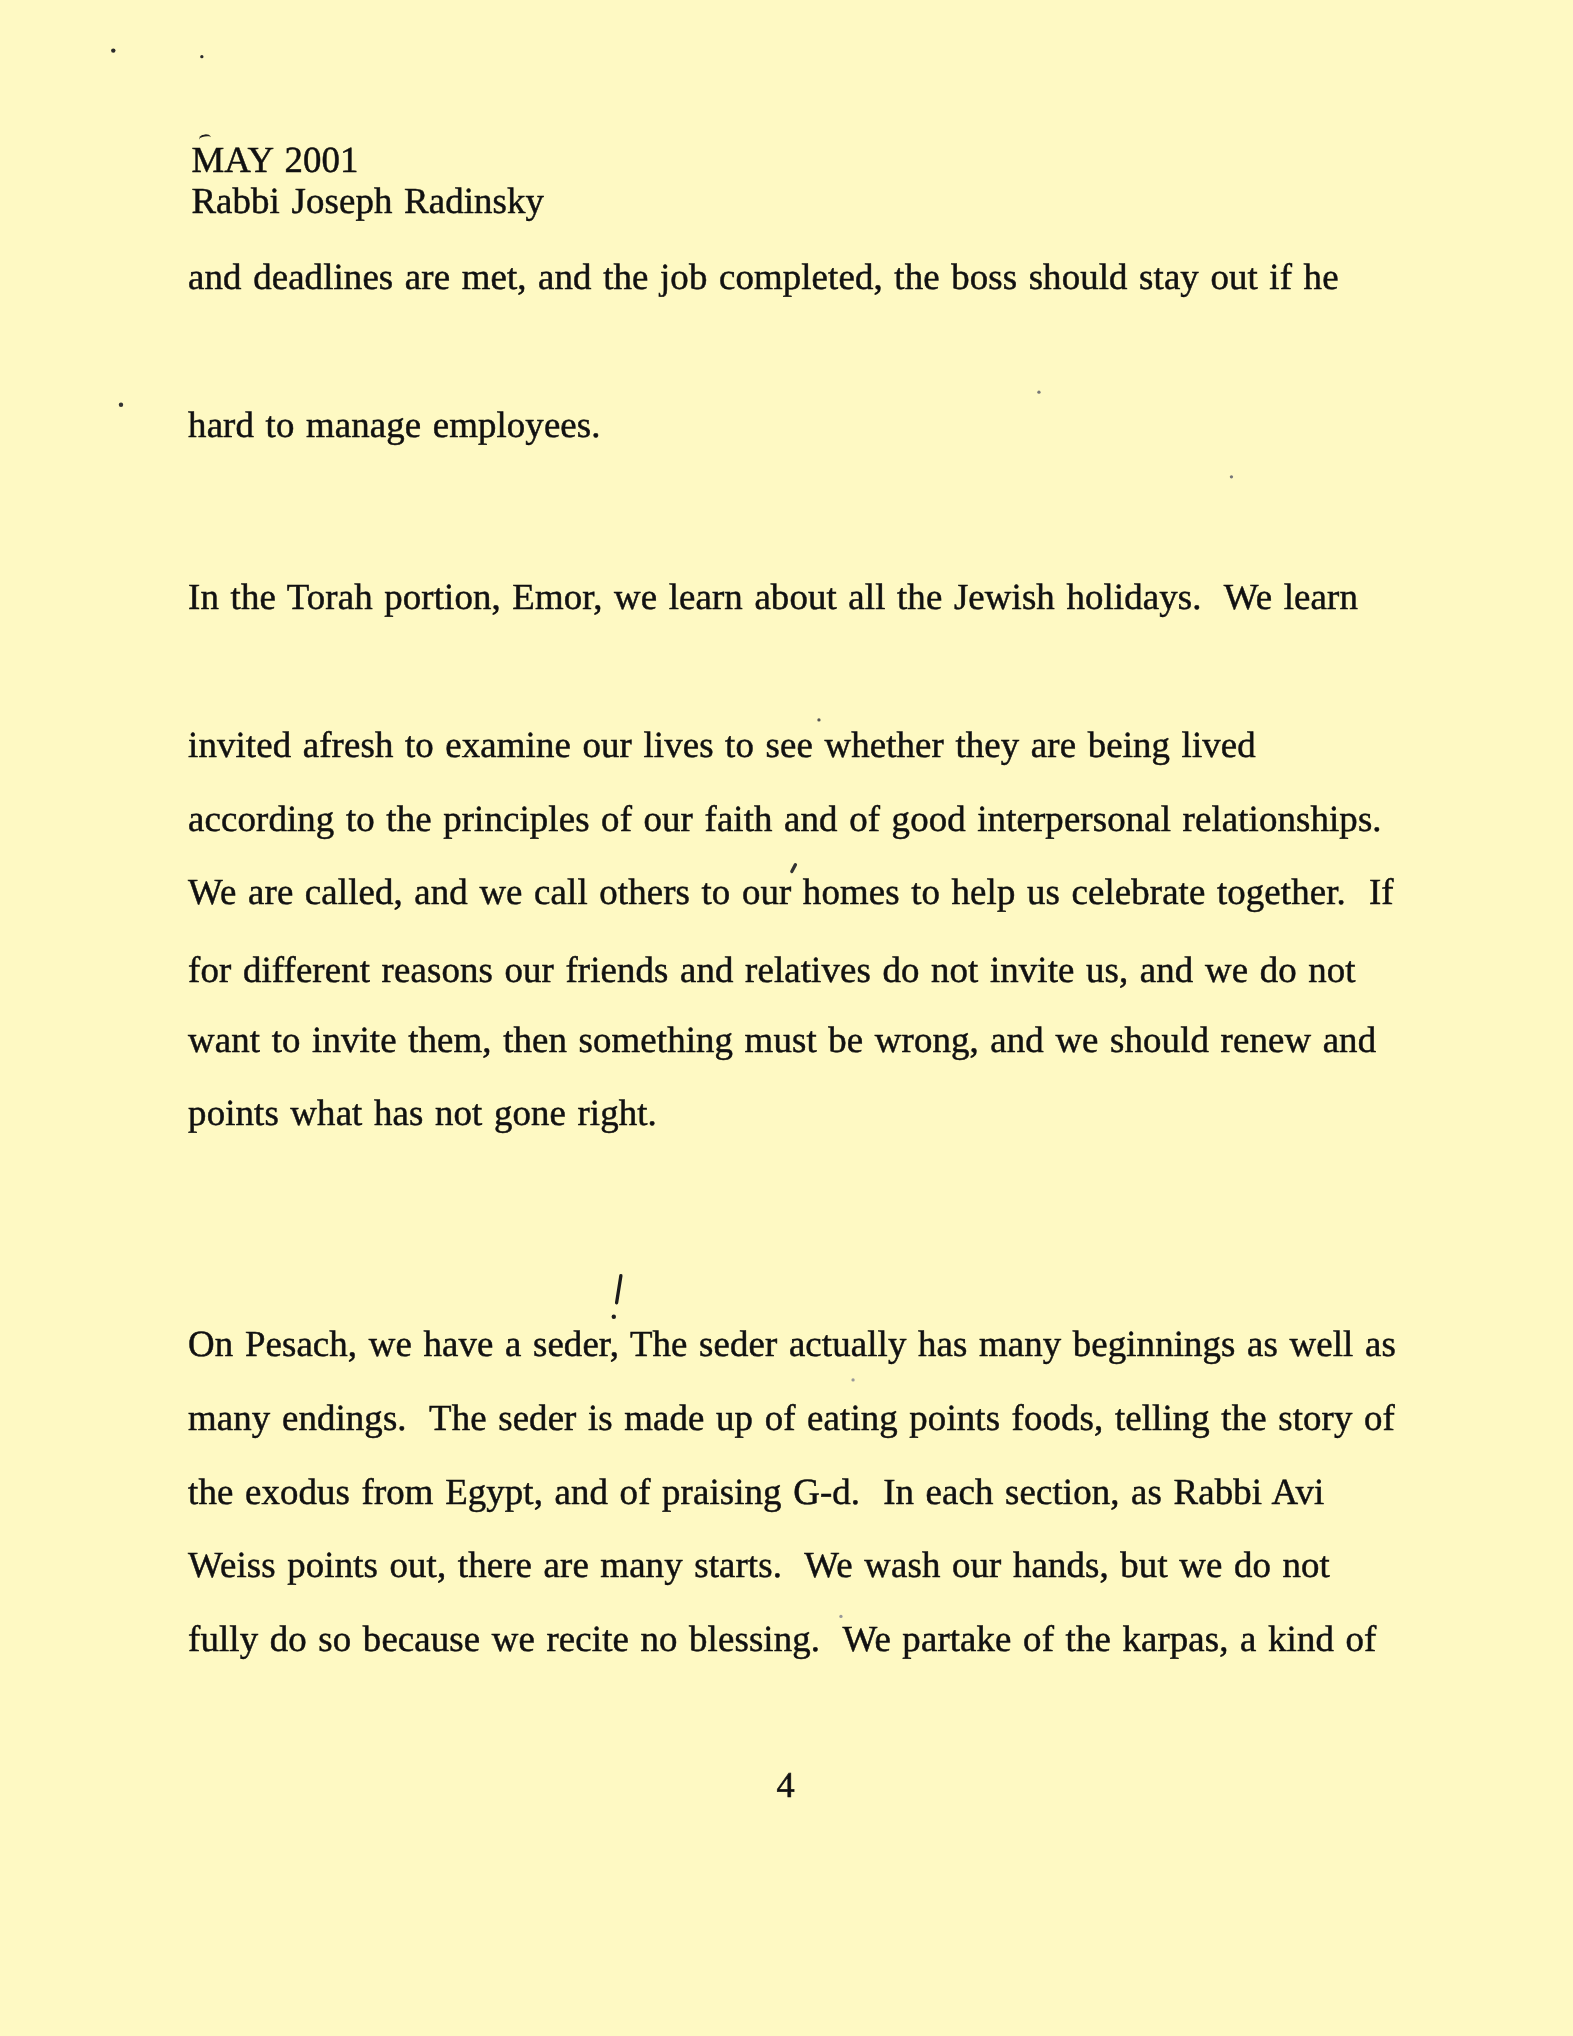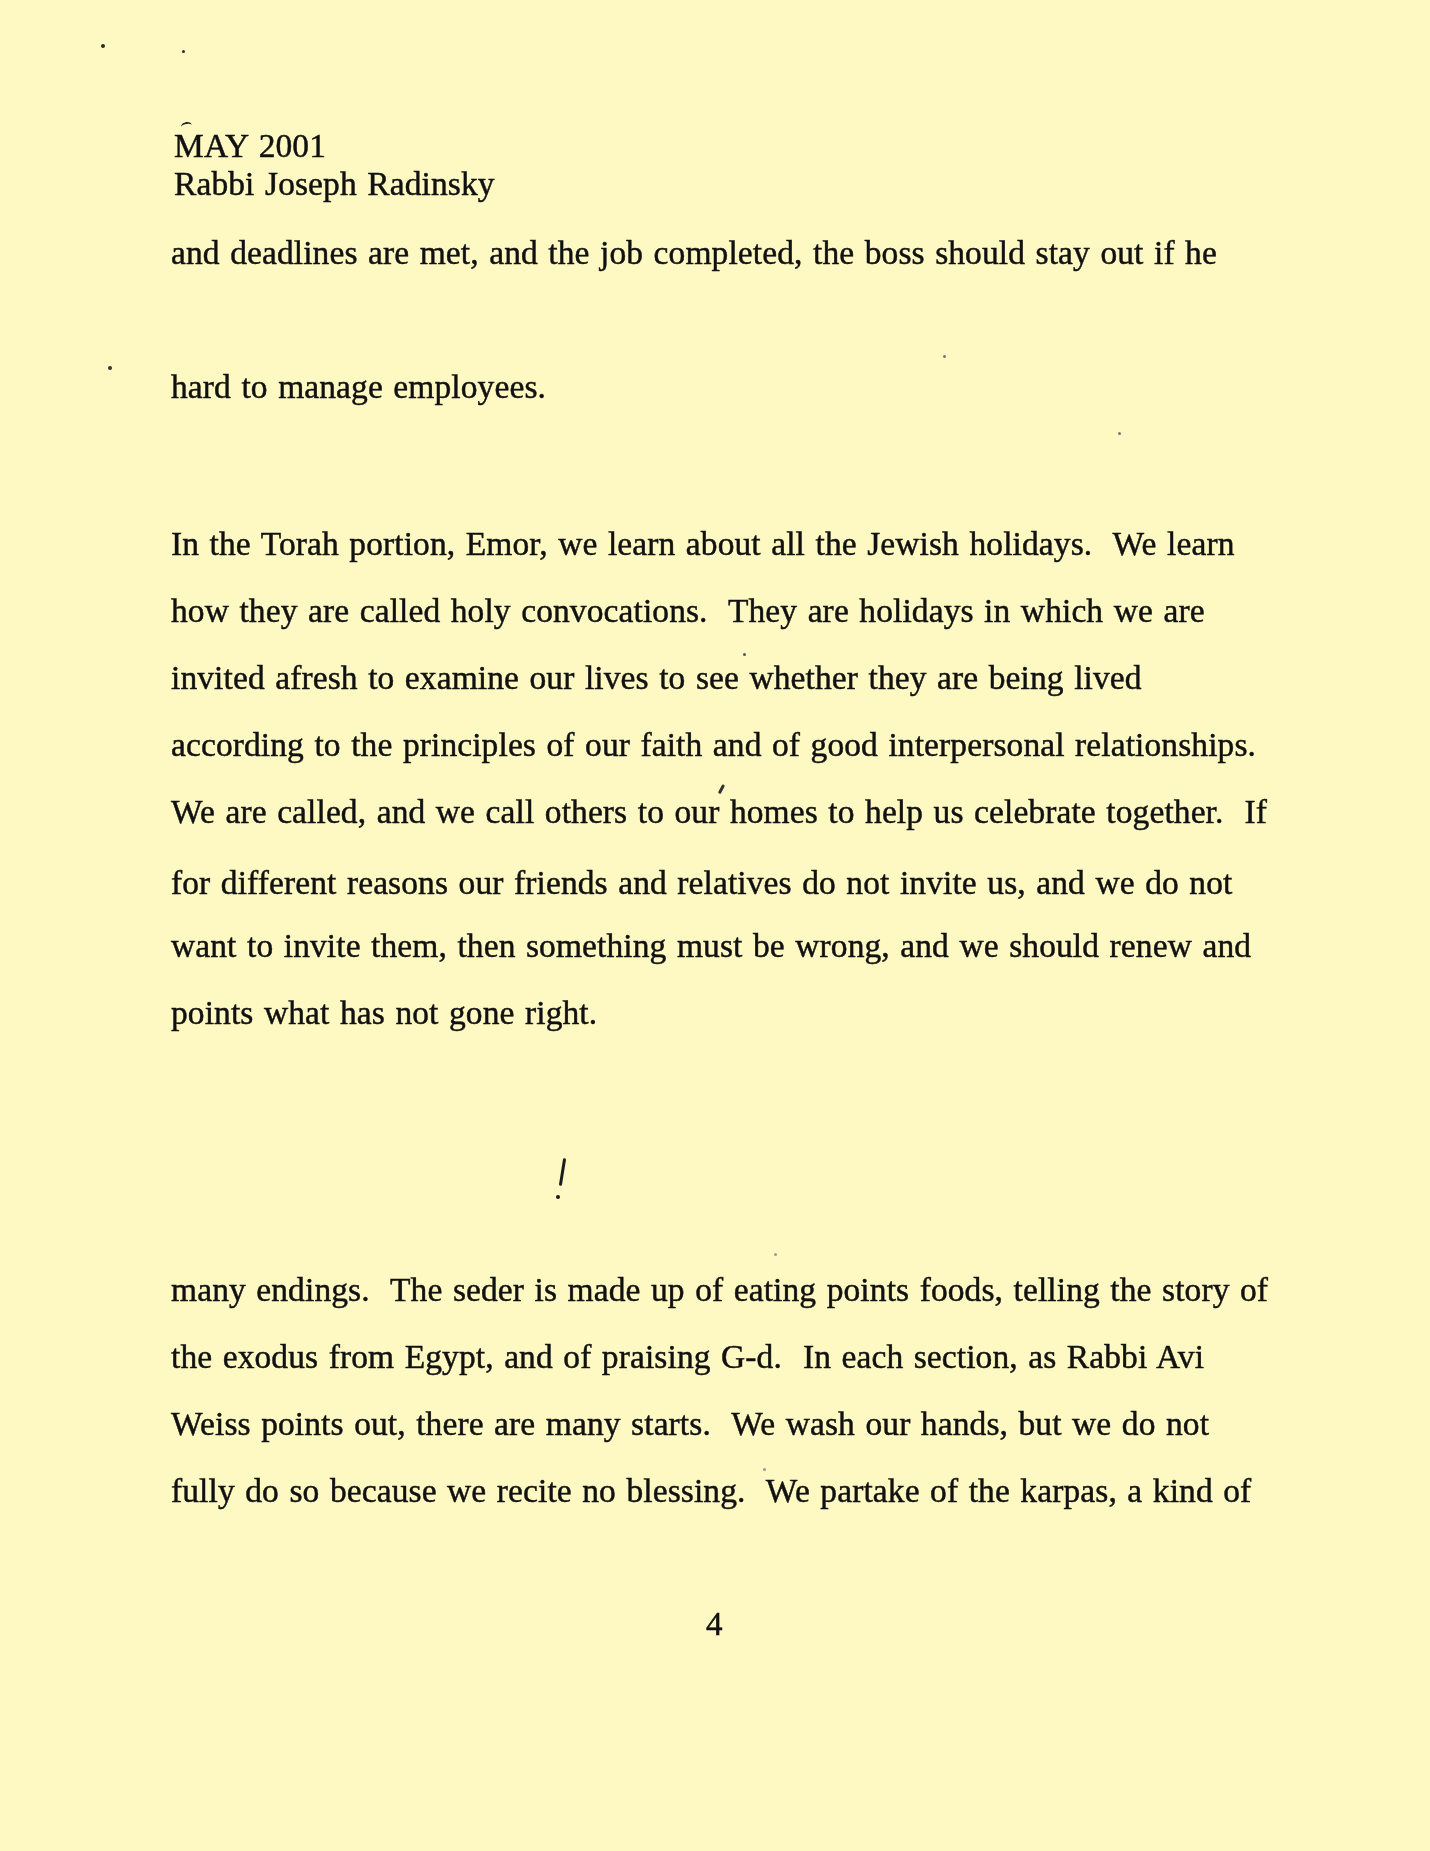--- a/index.html
+++ b/index.html
@@ -76,28 +76,28 @@
 
 <div class="page">
 
   <div class="line header-line" style="top:127px">MAY 2001</div>
   <div class="line header-line" style="top:165px">Rabbi Joseph Radinsky</div>
 
   <div class="line" style="top:234px">and deadlines are met, and the job completed, the boss should stay out if he</div>
   <div class="line" style="top:368px">hard to manage employees.</div>
 
   <div class="line" style="top:525px">In the Torah portion, Emor, we learn about all the Jewish holidays.  We learn</div>
-  <div class="line" style="top:592px">how they are called holy convocations.  They are holidays in which we are</div>
   <div class="line" style="top:726px">according to the principles of our faith and of good interpersonal relationships.</div>
   <div class="line" style="top:659px">invited afresh to examine our lives to see whether they are being lived</div>
   <div class="line" style="top:793px">We are called, and we call others to our homes to help us celebrate together.  If</div>
   <div class="line" style="top:864px">for different reasons our friends and relatives do not invite us, and we do not</div>
   <div class="line" style="top:927px">want to invite them, then something must be wrong, and we should renew and</div>
   <div class="line" style="top:994px">points what has not gone right.</div>
 
+  <div class="line" style="top:1204px">On Pesach, we have a seder, The seder actually has many beginnings as well as</div>
   <div class="line" style="top:1271px">many endings.  The seder is made up of eating points foods, telling the story of</div>
   <div class="line" style="top:1338px">the exodus from Egypt, and of praising G-d.  In each section, as Rabbi Avi</div>
   <div class="line" style="top:1405px">Weiss points out, there are many starts.  We wash our hands, but we do not</div>
   <div class="line" style="top:1472px">fully do so because we recite no blessing.  We partake of the karpas, a kind of</div>
 
   <div class="page-number">4</div>
 
   <div class="speck" style="left:101px; top:44px;  width:4px; height:4px;"></div>
   <div class="speck" style="left:182px; top:50px;  width:3px; height:3px;"></div>
   <div class="mark-accent" style="left:181px; top:122px;"></div>

